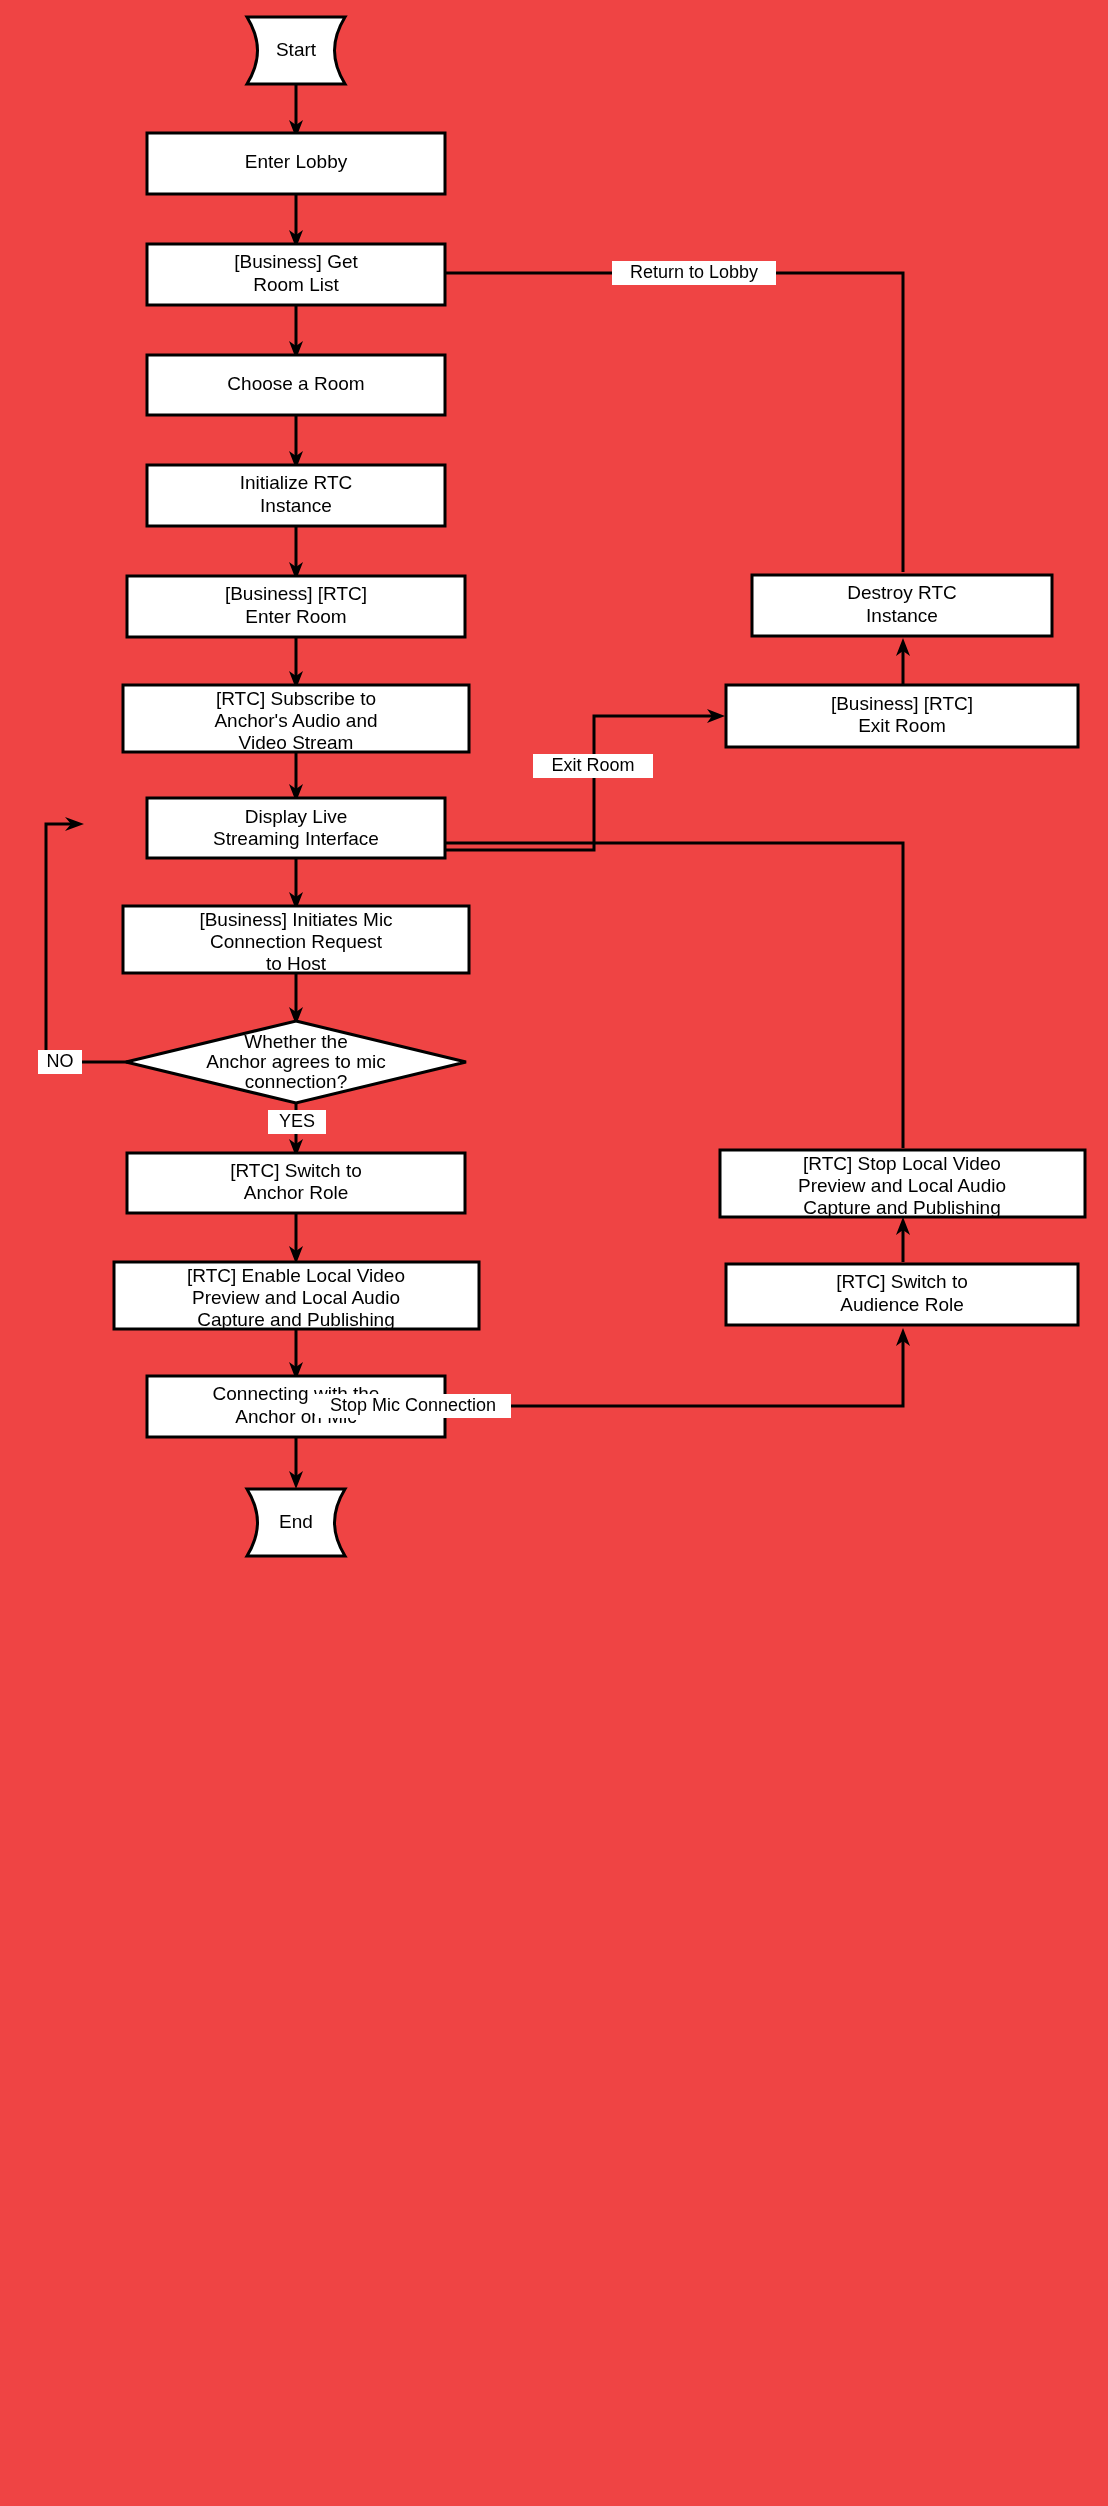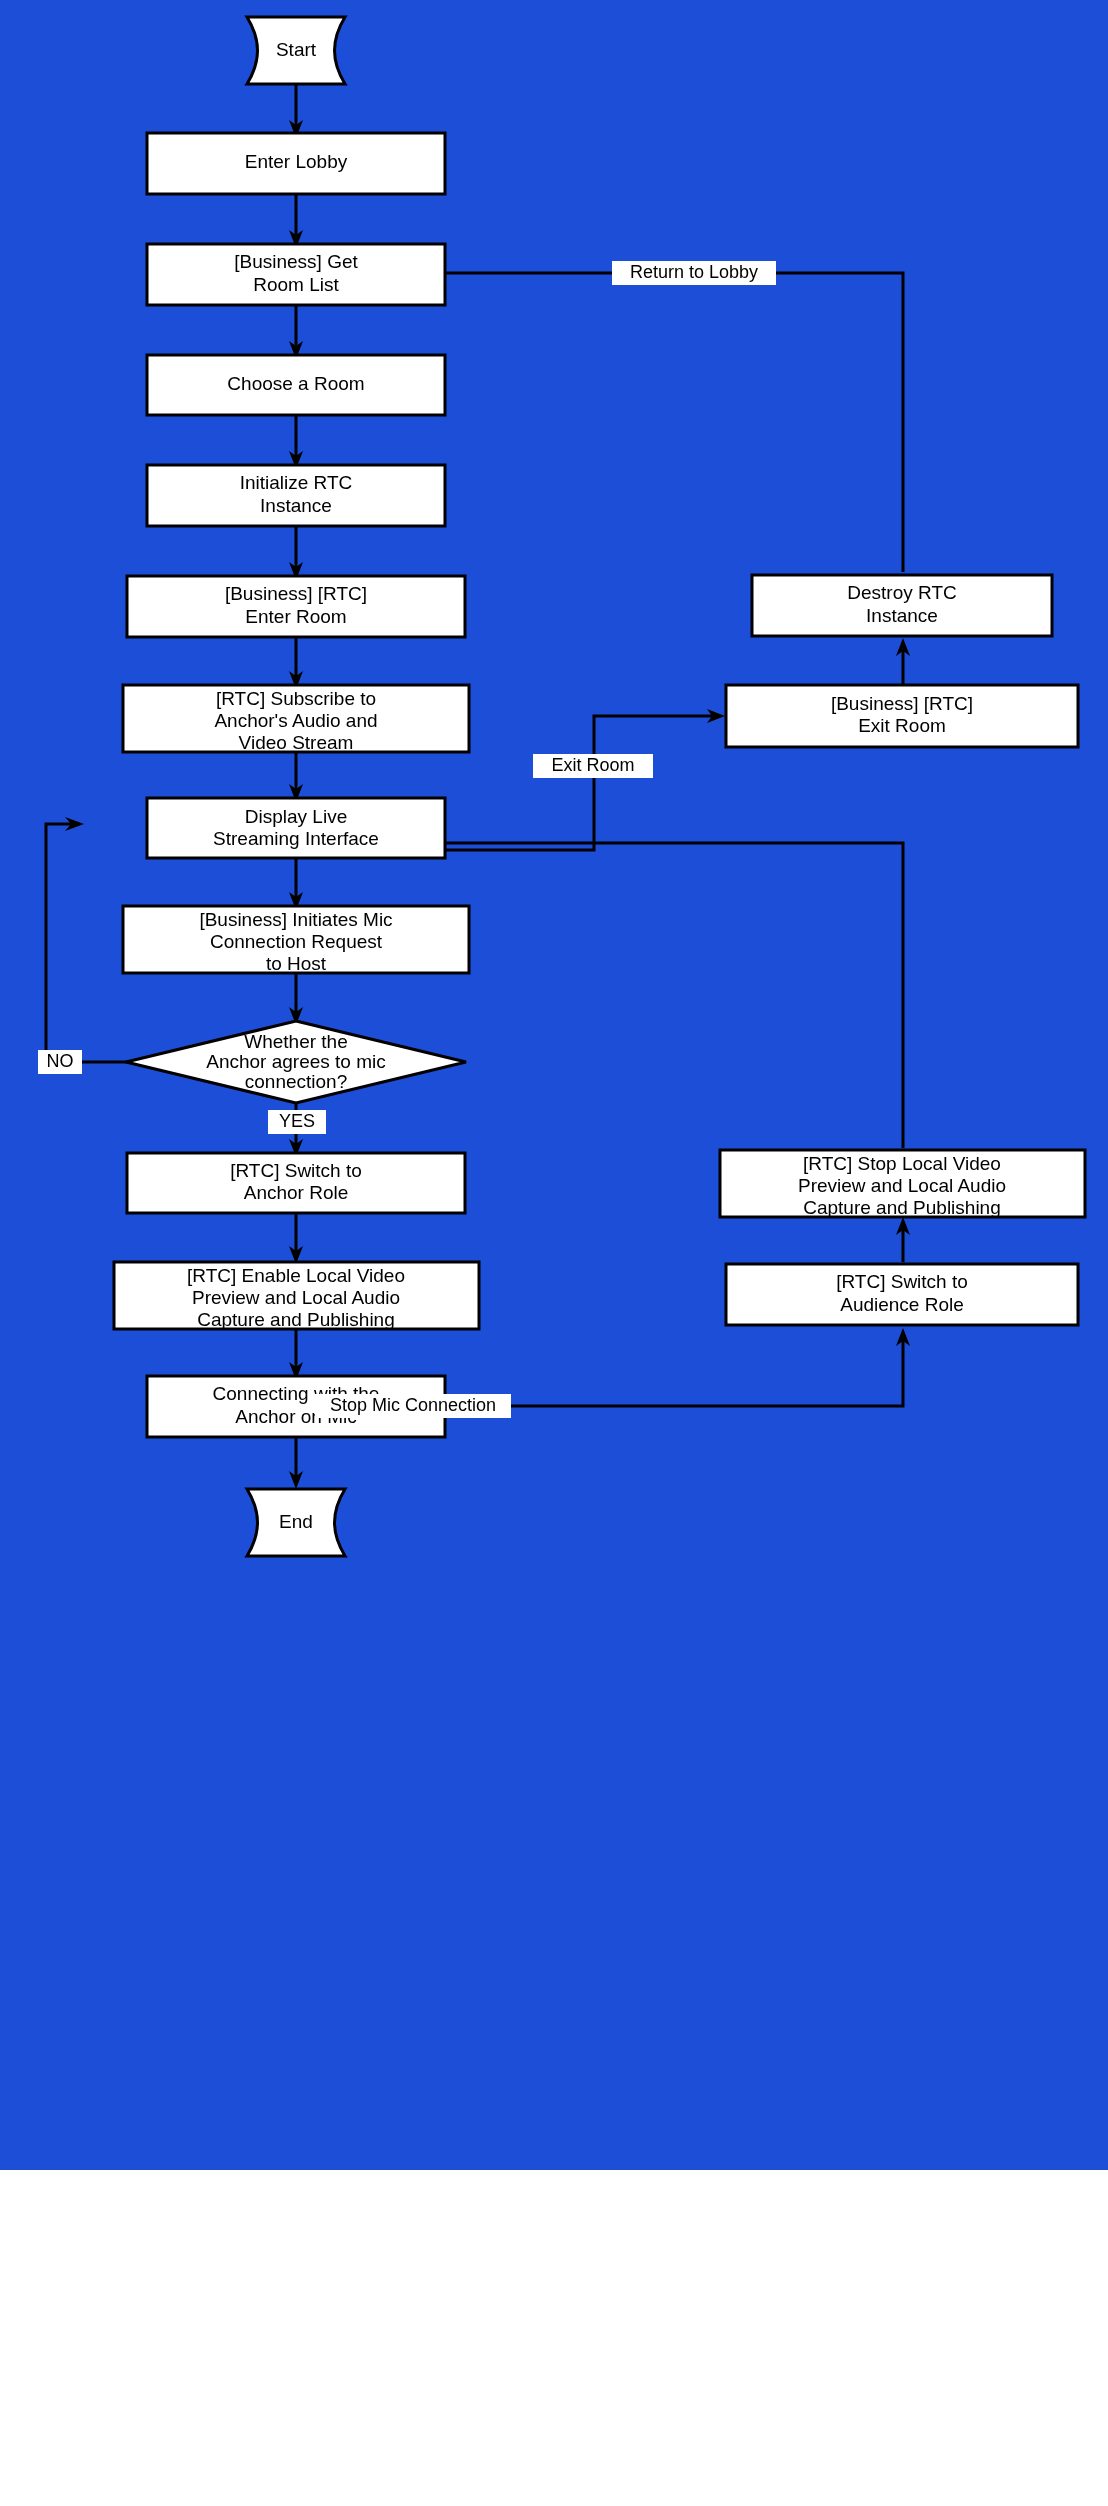--- a/index.html
+++ b/index.html
@@ -9,22 +9,22 @@
   }
   body {
     width: 1108px;
     height: 2506px;
     font-family: "Liberation Sans", sans-serif;
     overflow: hidden;
   }
   #flowchart-root {
     position: relative;
     width: 1108px;
-    height: 2170px;
-    background: #1d4ed8;
+    height: 2506px;
+    background: #ef4444;
   }
   svg#flow-svg {
     display: block;
     width: 1108px;
     height: 2506px;
   }
   .node-shape {
     fill: #ffffff;
     stroke: #000000;
     stroke-width: 3;

